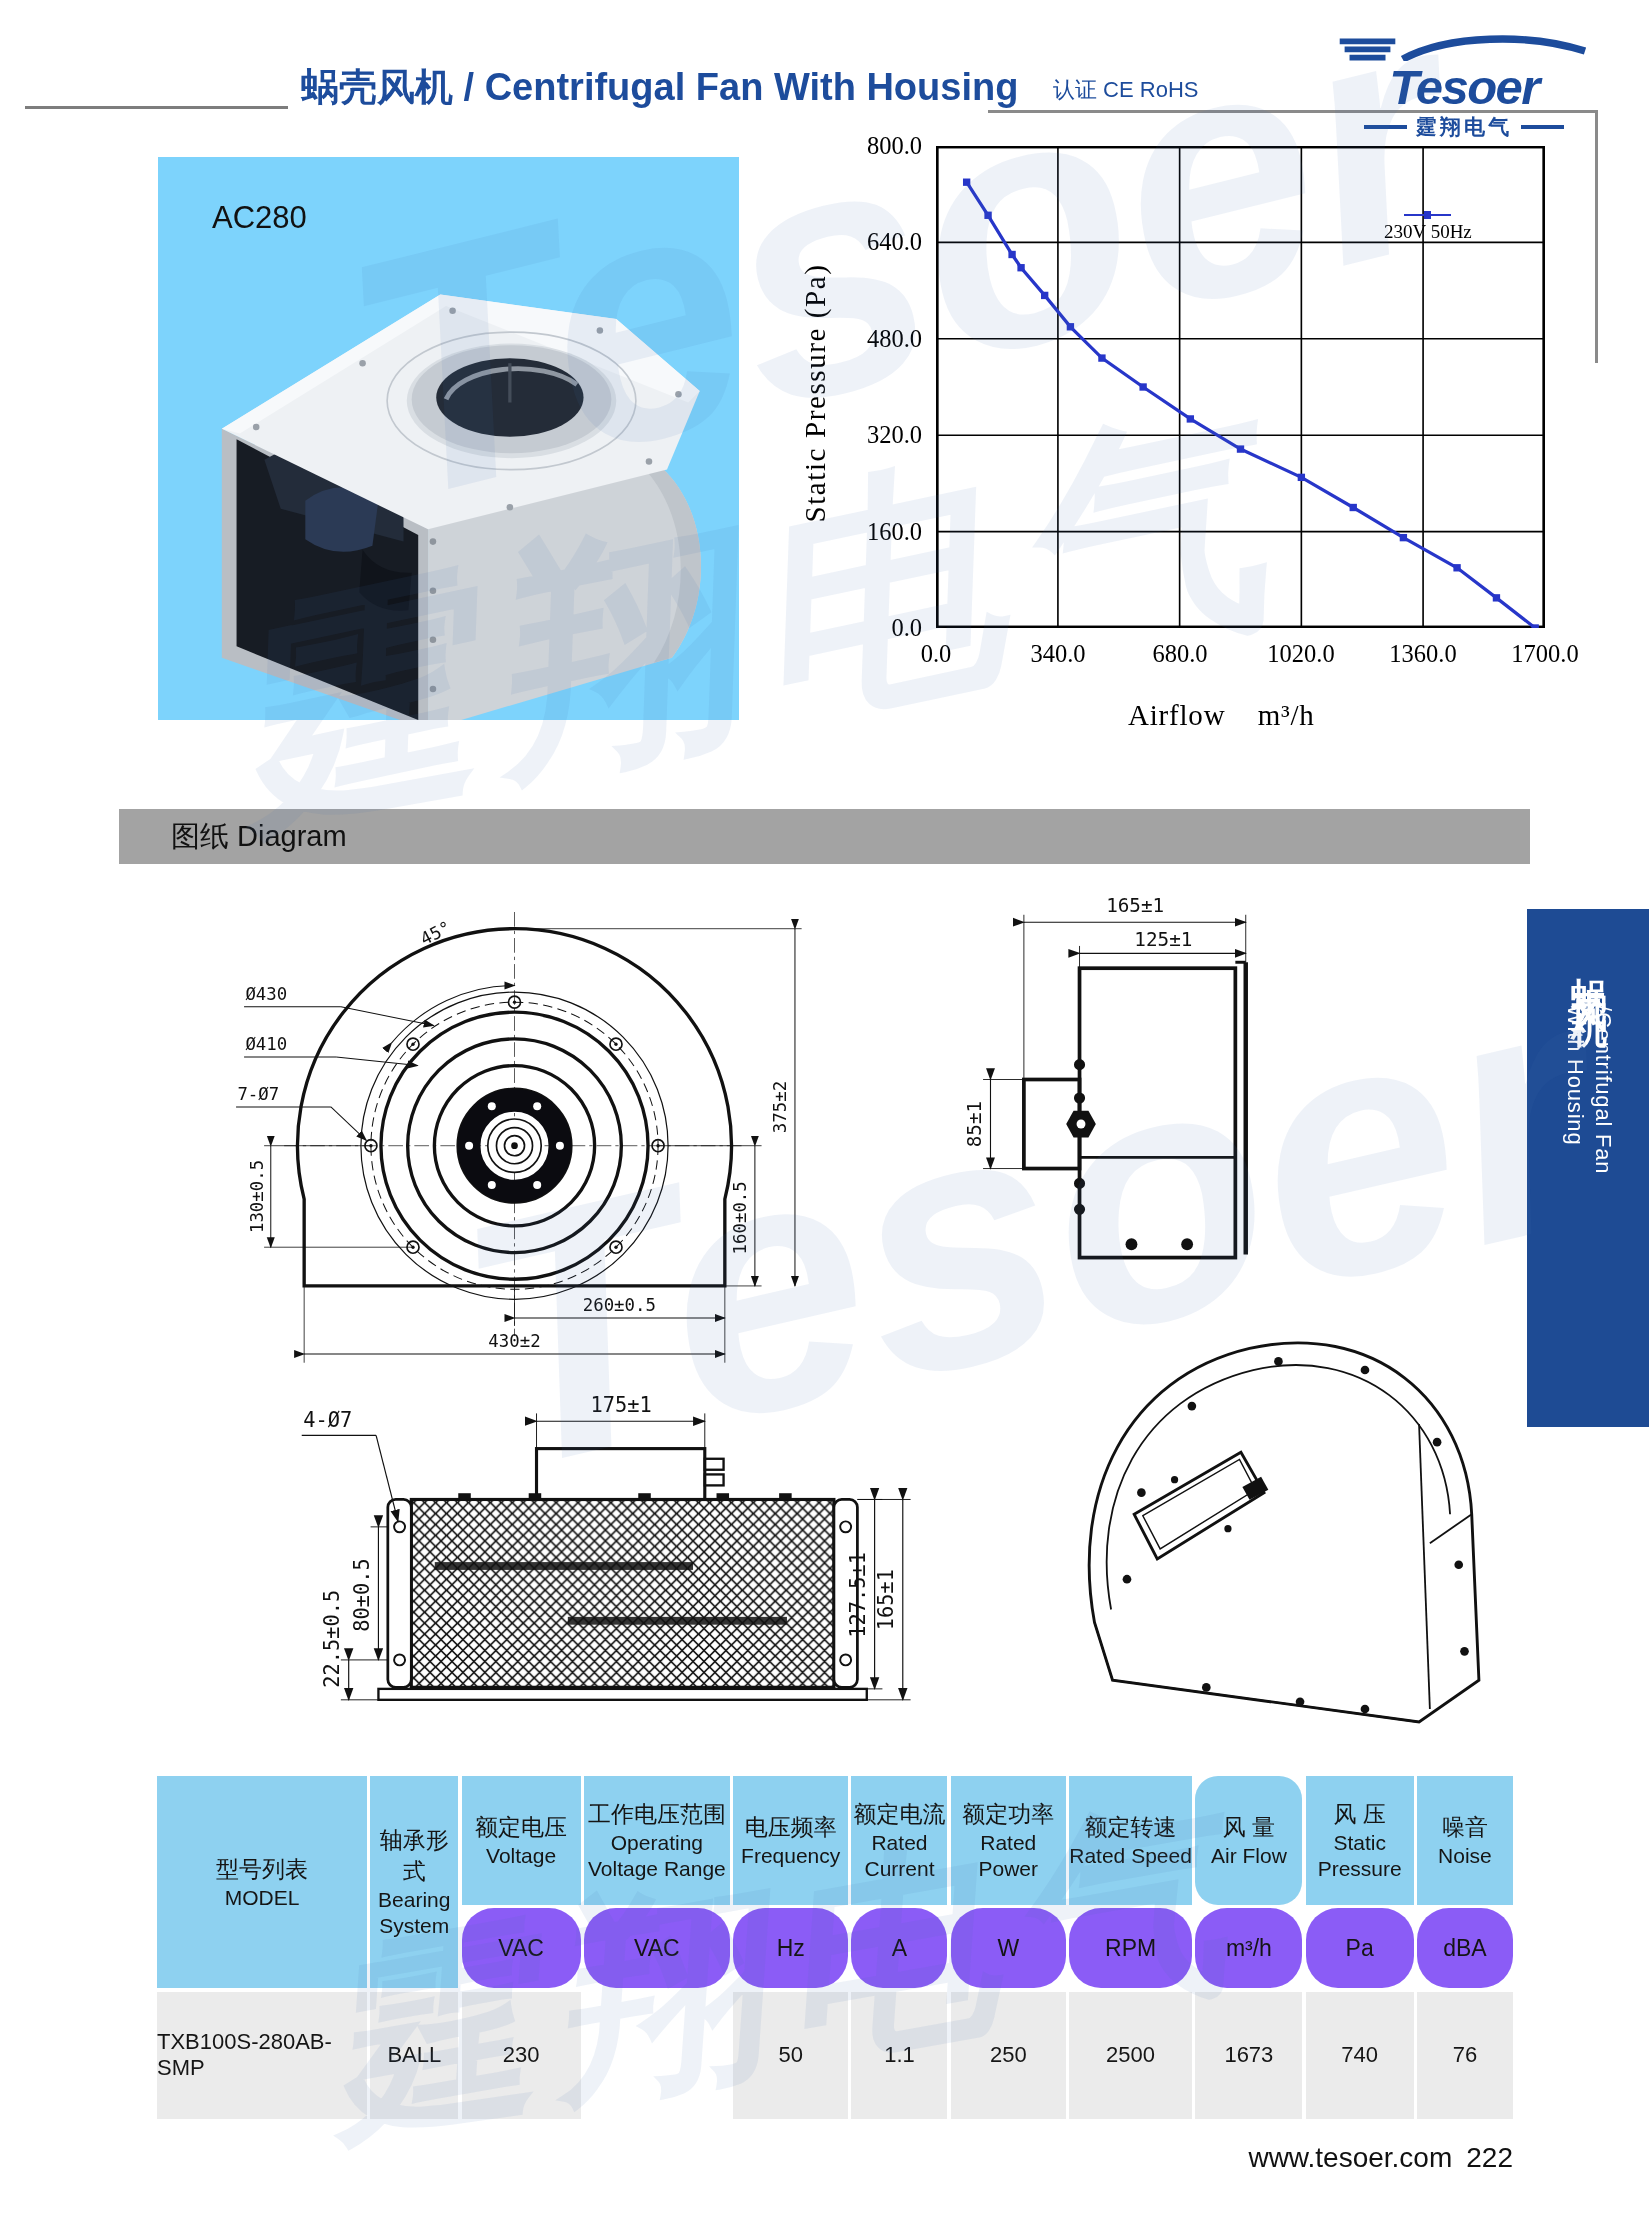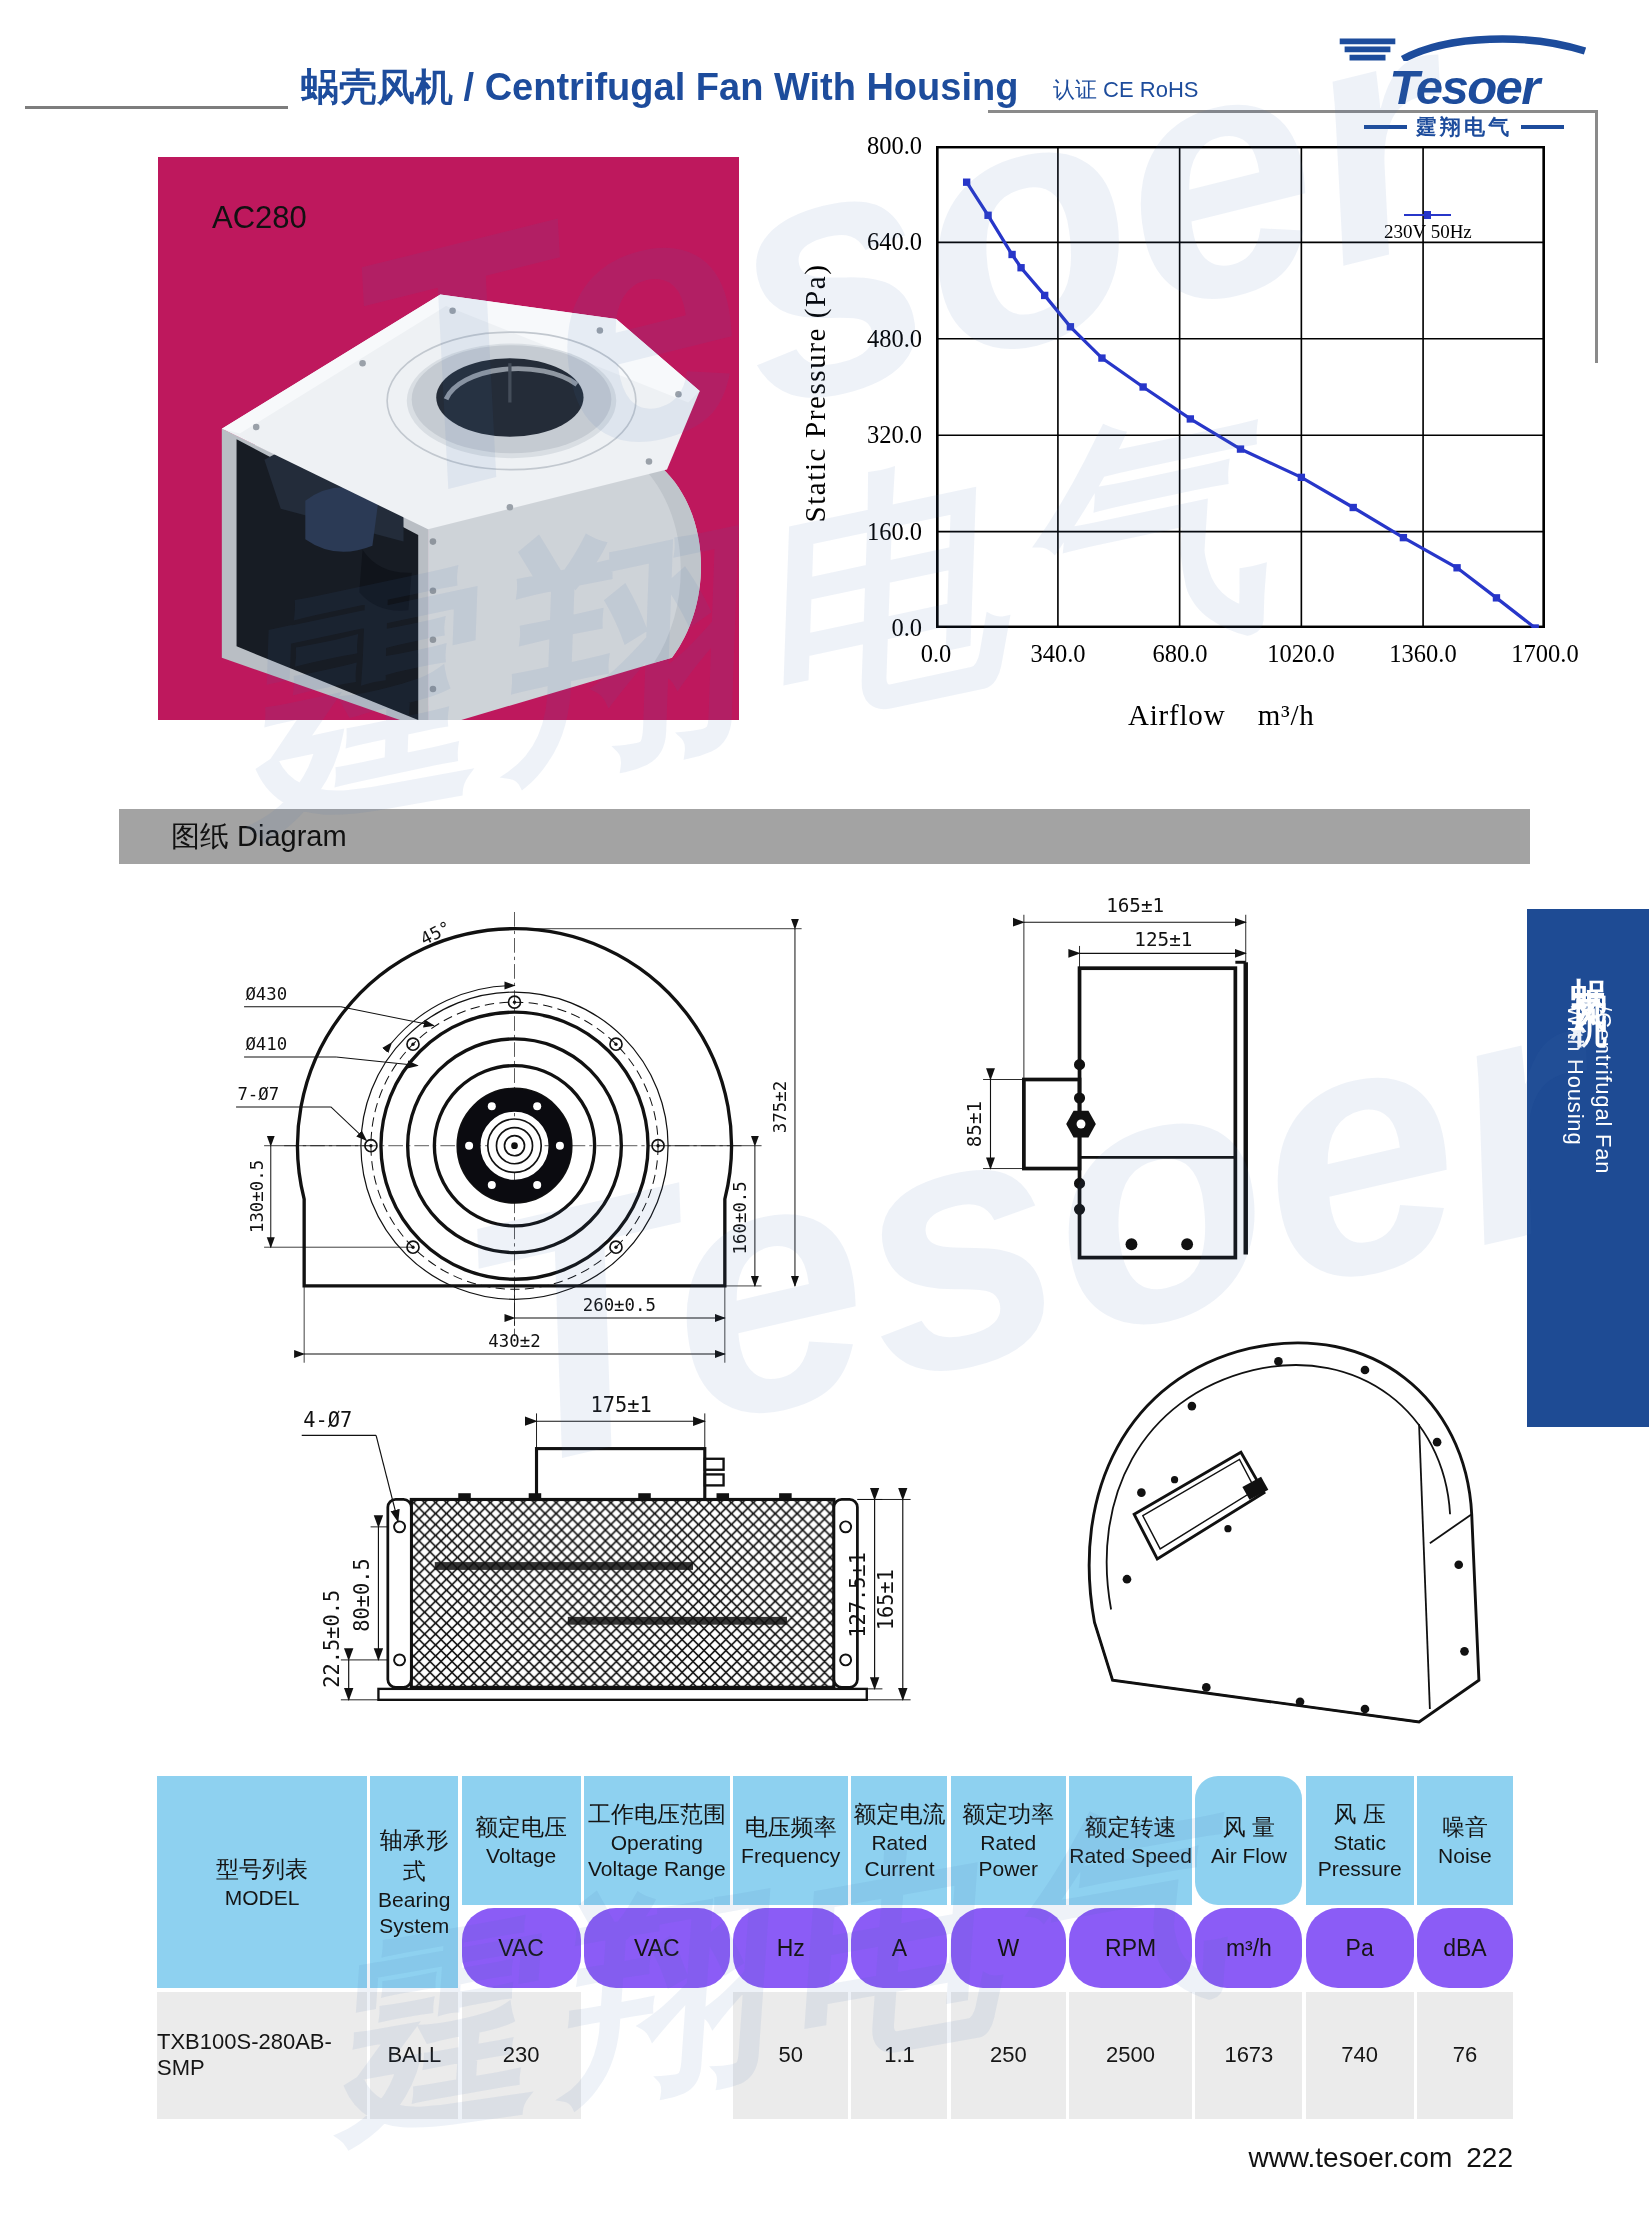--- a/index.html
+++ b/index.html
@@ -17,21 +17,21 @@
   .hdr-line-vert{left:1595px;top:111px;width:3.3px;height:252px;background:#8a8a8a;}
   .page-title{left:301px;top:62px;font-size:38px;font-weight:bold;color:#1d4c9c;}
   .cert-text{left:1053px;top:75px;font-size:22px;color:#1d4c9c;}
   .logo{left:1325px;top:33px;width:278px;height:86px;text-align:center;}
   .logo-word{font-size:49px;font-weight:bold;font-style:italic;color:#1d4c9c;line-height:47px;letter-spacing:-1.6px;}
   .logo-sub{display:flex;align-items:center;justify-content:center;gap:8.2px;margin-top:1.6px;}
   .logo-sub span.txt{font-size:21px;font-weight:bold;color:#1d4c9c;letter-spacing:3.3px;}
   .logo-sub i{display:block;width:43px;height:4.1px;background:#1d4c9c;}
 
   
-  .product-box{left:158px;top:157px;width:581px;height:563px;background:#be185d;}
+  .product-box{left:158px;top:157px;width:581px;height:563px;background:#7dd3fc;}
   .product-label{left:54px;top:43px;font-size:31px;color:#111;position:absolute;}
 
   
   .chart-wrap{left:936px;top:146px;width:609px;height:482px;}
   #plot-svg{position:absolute;left:0;top:0;}
   .ytick{position:absolute;right:623px;transform:translateY(-50%);font-family:"Liberation Serif",serif;
          font-size:24.5px;color:#000;white-space:nowrap;}
   .xtick{position:absolute;top:494px;transform:translateX(-50%);font-family:"Liberation Serif",serif;
          font-size:24.5px;color:#000;white-space:nowrap;}
   .y-axis-title{left:797px;top:131px;width:36px;height:523px;}

